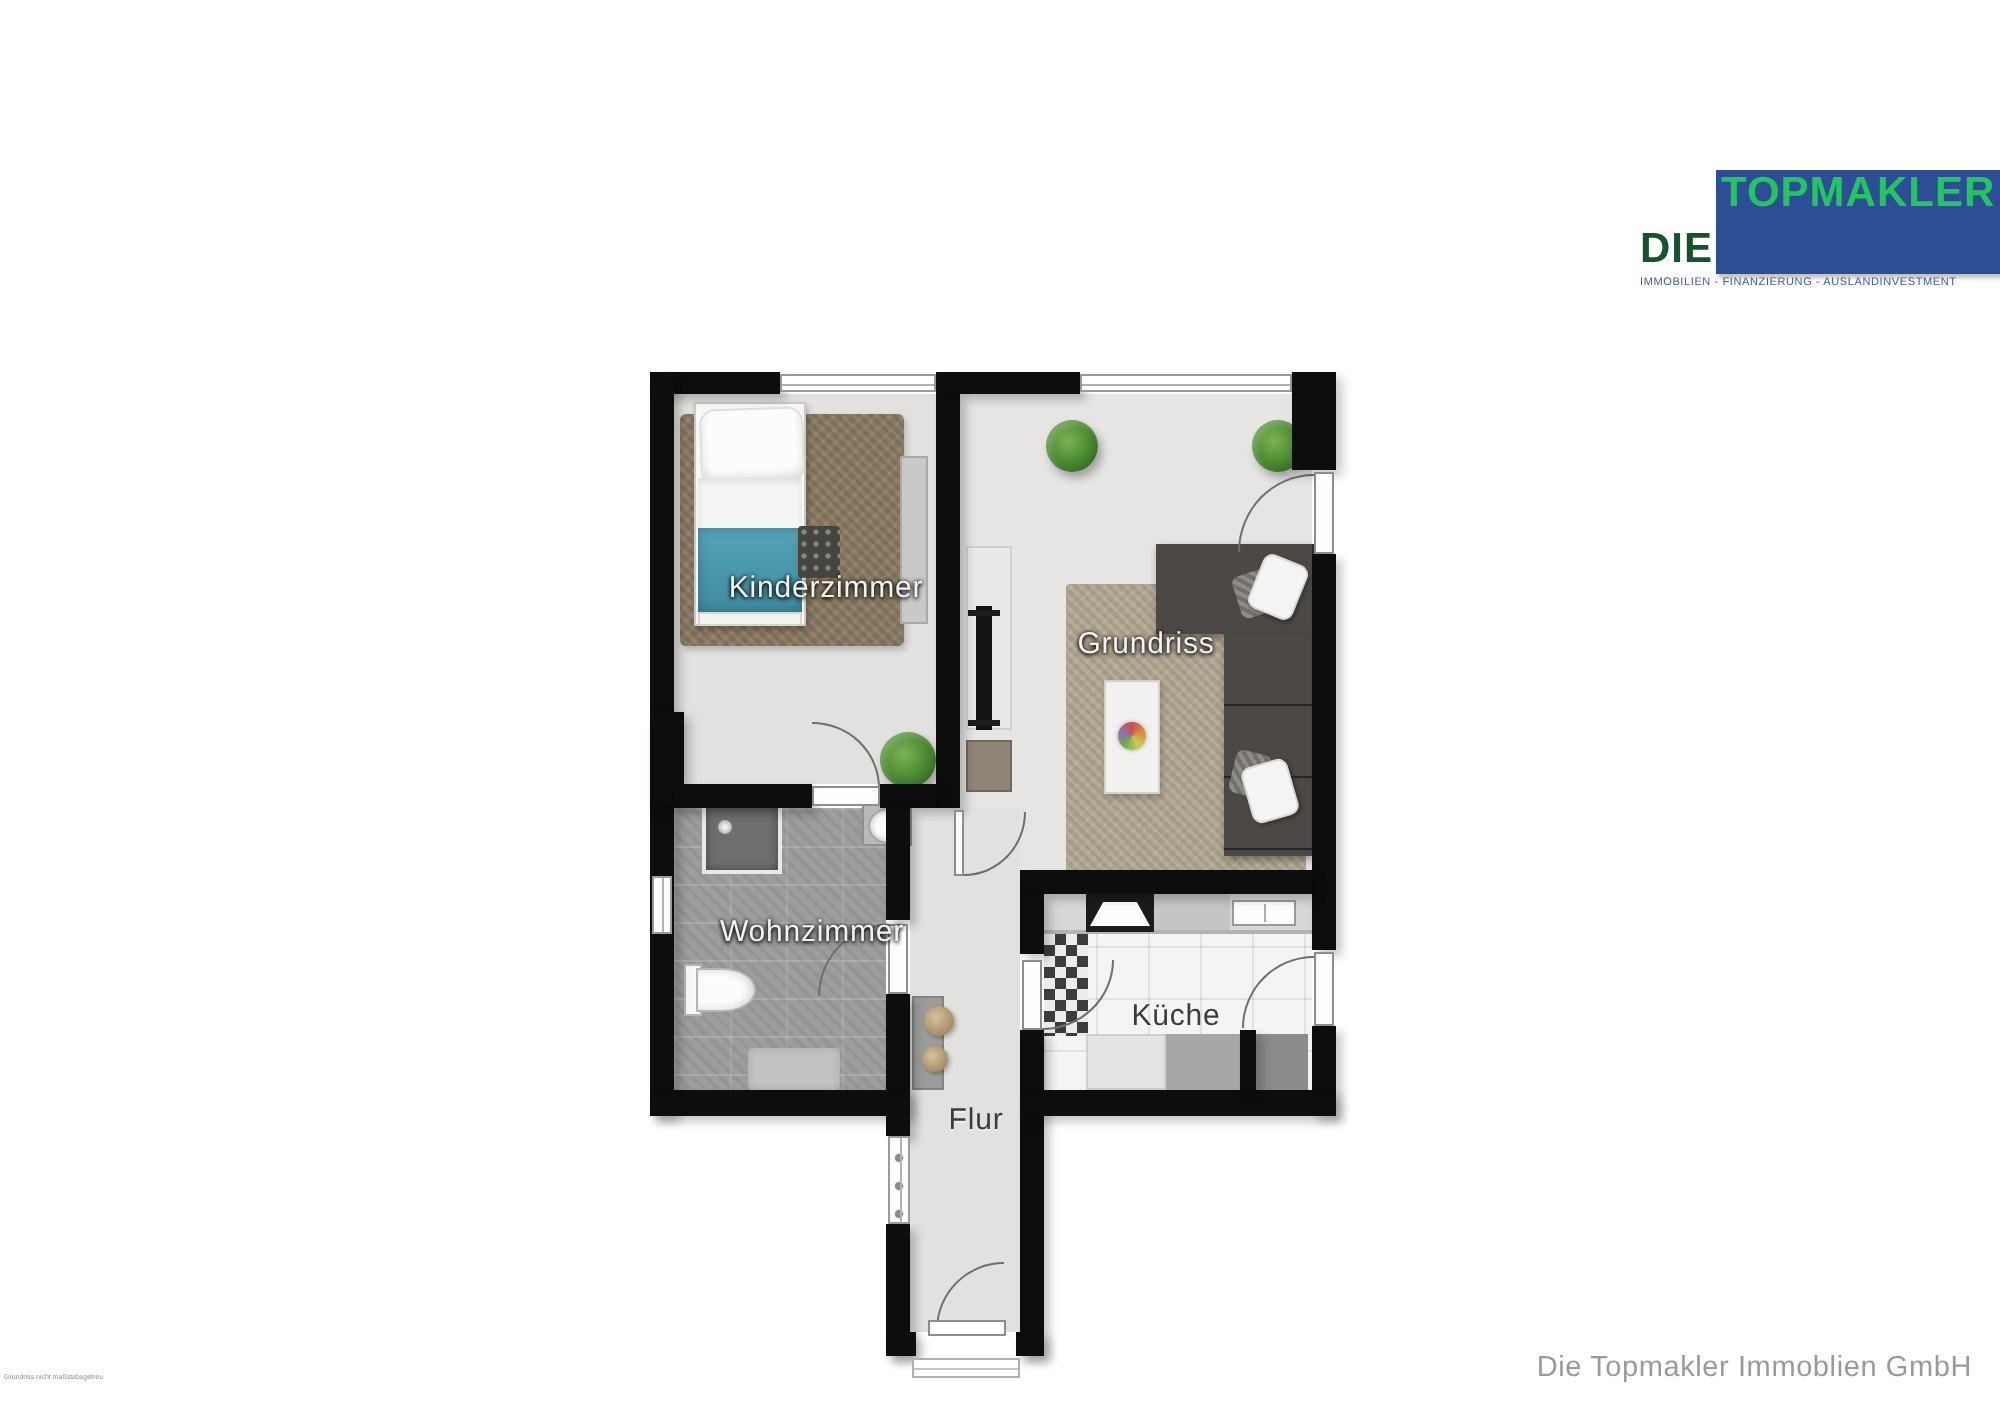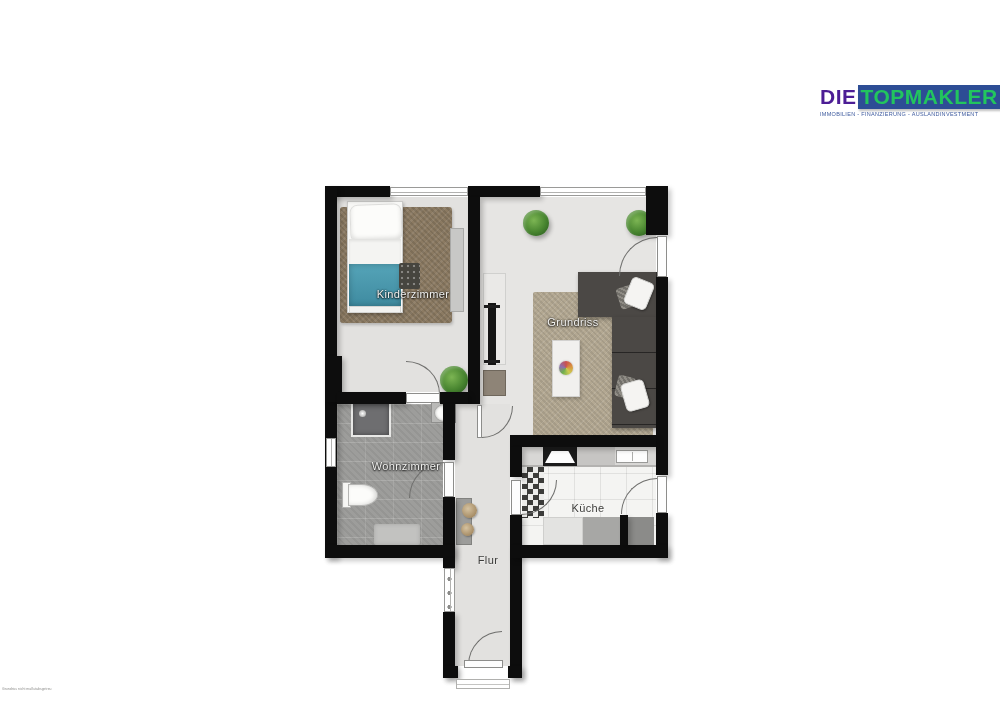--- a/index.html
+++ b/index.html
@@ -9,21 +9,21 @@
   .furn{position:absolute;z-index:2;}
   .arc{position:absolute;z-index:3;border:0 solid #6e6e6c;}
   .w{position:absolute;z-index:4;background:#0d0d0d;box-shadow:3px 3px 5px rgba(0,0,0,.22);}
   .win{position:absolute;z-index:5;background:#ffffff;border:1px solid #9a9a98;box-sizing:border-box;}
   .win::after{content:"";position:absolute;background:#b2b2b0;}
   .win.h::after{left:0;right:0;top:50%;height:1px;}
   .win.v::after{top:0;bottom:0;left:50%;width:1px;}
   .leaf{position:absolute;z-index:5;background:#fdfdfd;border:1px solid #8d8d8b;box-sizing:border-box;}
 
   .rlabel{position:absolute;z-index:6;transform:translate(-50%,-50%);
-          font-size:11px;letter-spacing:.4px;white-space:nowrap;}
+          font-size:15px;letter-spacing:.4px;white-space:nowrap;}
   .rlabel.light{color:#f2f2f0;text-shadow:0 0 2px #000,0 1px 2px rgba(0,0,0,.85);}
   .rlabel.dark{color:#3c3c3a;text-shadow:0 1px 1px rgba(255,255,255,.6);}
 
   
   .fl-plain{background:#e2e1df;}
   .fl-wz{background:#e6e5e3;}
   .fl-bath{background-color:#9d9d9b;
     background-image:linear-gradient(rgba(255,255,255,.16) 1px,transparent 1px),
                      linear-gradient(90deg,rgba(255,255,255,.11) 1px,transparent 1px),
                      repeating-linear-gradient(45deg,rgba(0,0,0,.05) 0 2px,transparent 2px 5px);
@@ -90,21 +90,21 @@
   .cab-dark{background:#8b8b89;}
   .radiator{background-color:#ffffff;
     background-image:radial-gradient(circle,#8a8a88 1.8px,transparent 2.4px);
     background-size:11px 14px;background-position:center 3px;background-repeat:repeat-y;}
   .threshold{position:absolute;z-index:5;background:#fff;border:1px solid #b0b0ae;box-sizing:border-box;}
   .threshold::after{content:"";position:absolute;left:0;right:0;top:50%;height:1px;background:#c4c4c2;}
 
   
   #logo{position:absolute;left:820px;top:85px;z-index:8;}
   #logo .row{display:flex;align-items:stretch;}
-  .logo-die{color:#4c1d95;font-weight:bold;font-size:21px;letter-spacing:.5px;padding-right:1px;}
+  .logo-die{color:#14532d;font-weight:bold;font-size:21px;letter-spacing:.5px;padding-right:1px;margin-top:28px;}
   .logo-main{background:#2d4d95;color:#22c55e;font-weight:bold;font-size:21px;letter-spacing:.5px;
     padding:0 3px;box-shadow:1px 2px 2px rgba(0,0,0,.25);}
   .logo-tag{margin-top:2px;font-size:6px;letter-spacing:.32px;color:#3d5a9e;white-space:nowrap;
     transform:scale(.92);transform-origin:left top;}
   #footer-text{position:absolute;right:14px;top:676px;z-index:8;font-size:14.5px;color:#9a9a9a;
     text-shadow:1px 1px 0 #ffffff,2px 2px 1px rgba(255,255,255,.7);letter-spacing:.3px;}
   #fine-print{position:absolute;left:2px;top:687px;z-index:8;font-size:6px;color:#8e8e8c;
     transform:scale(.58);transform-origin:left top;white-space:nowrap;}
 </style>
 </head>
@@ -218,14 +218,15 @@
     <div class="leaf" style="left:464px;top:660px;width:39px;height:8px;"></div>
     <div class="threshold" style="left:456px;top:679px;width:54px;height:10px;"></div>
 
     <div class="rlabel light" style="left:413px;top:294px;">Kinderzimmer</div>
     <div class="rlabel light" style="left:573px;top:322px;">Grundriss</div>
     <div class="rlabel light" style="left:406px;top:466px;">Wohnzimmer</div>
     <div class="rlabel dark" style="left:588px;top:508px;">Küche</div>
     <div class="rlabel dark" style="left:488px;top:560px;">Flur</div>
   </div>
 
+  <div id="footer-text">Die Topmakler Immoblien GmbH</div>
   <div id="fine-print">Grundriss nicht maßstabsgetreu</div>
 </div>
 
 </body></html>

